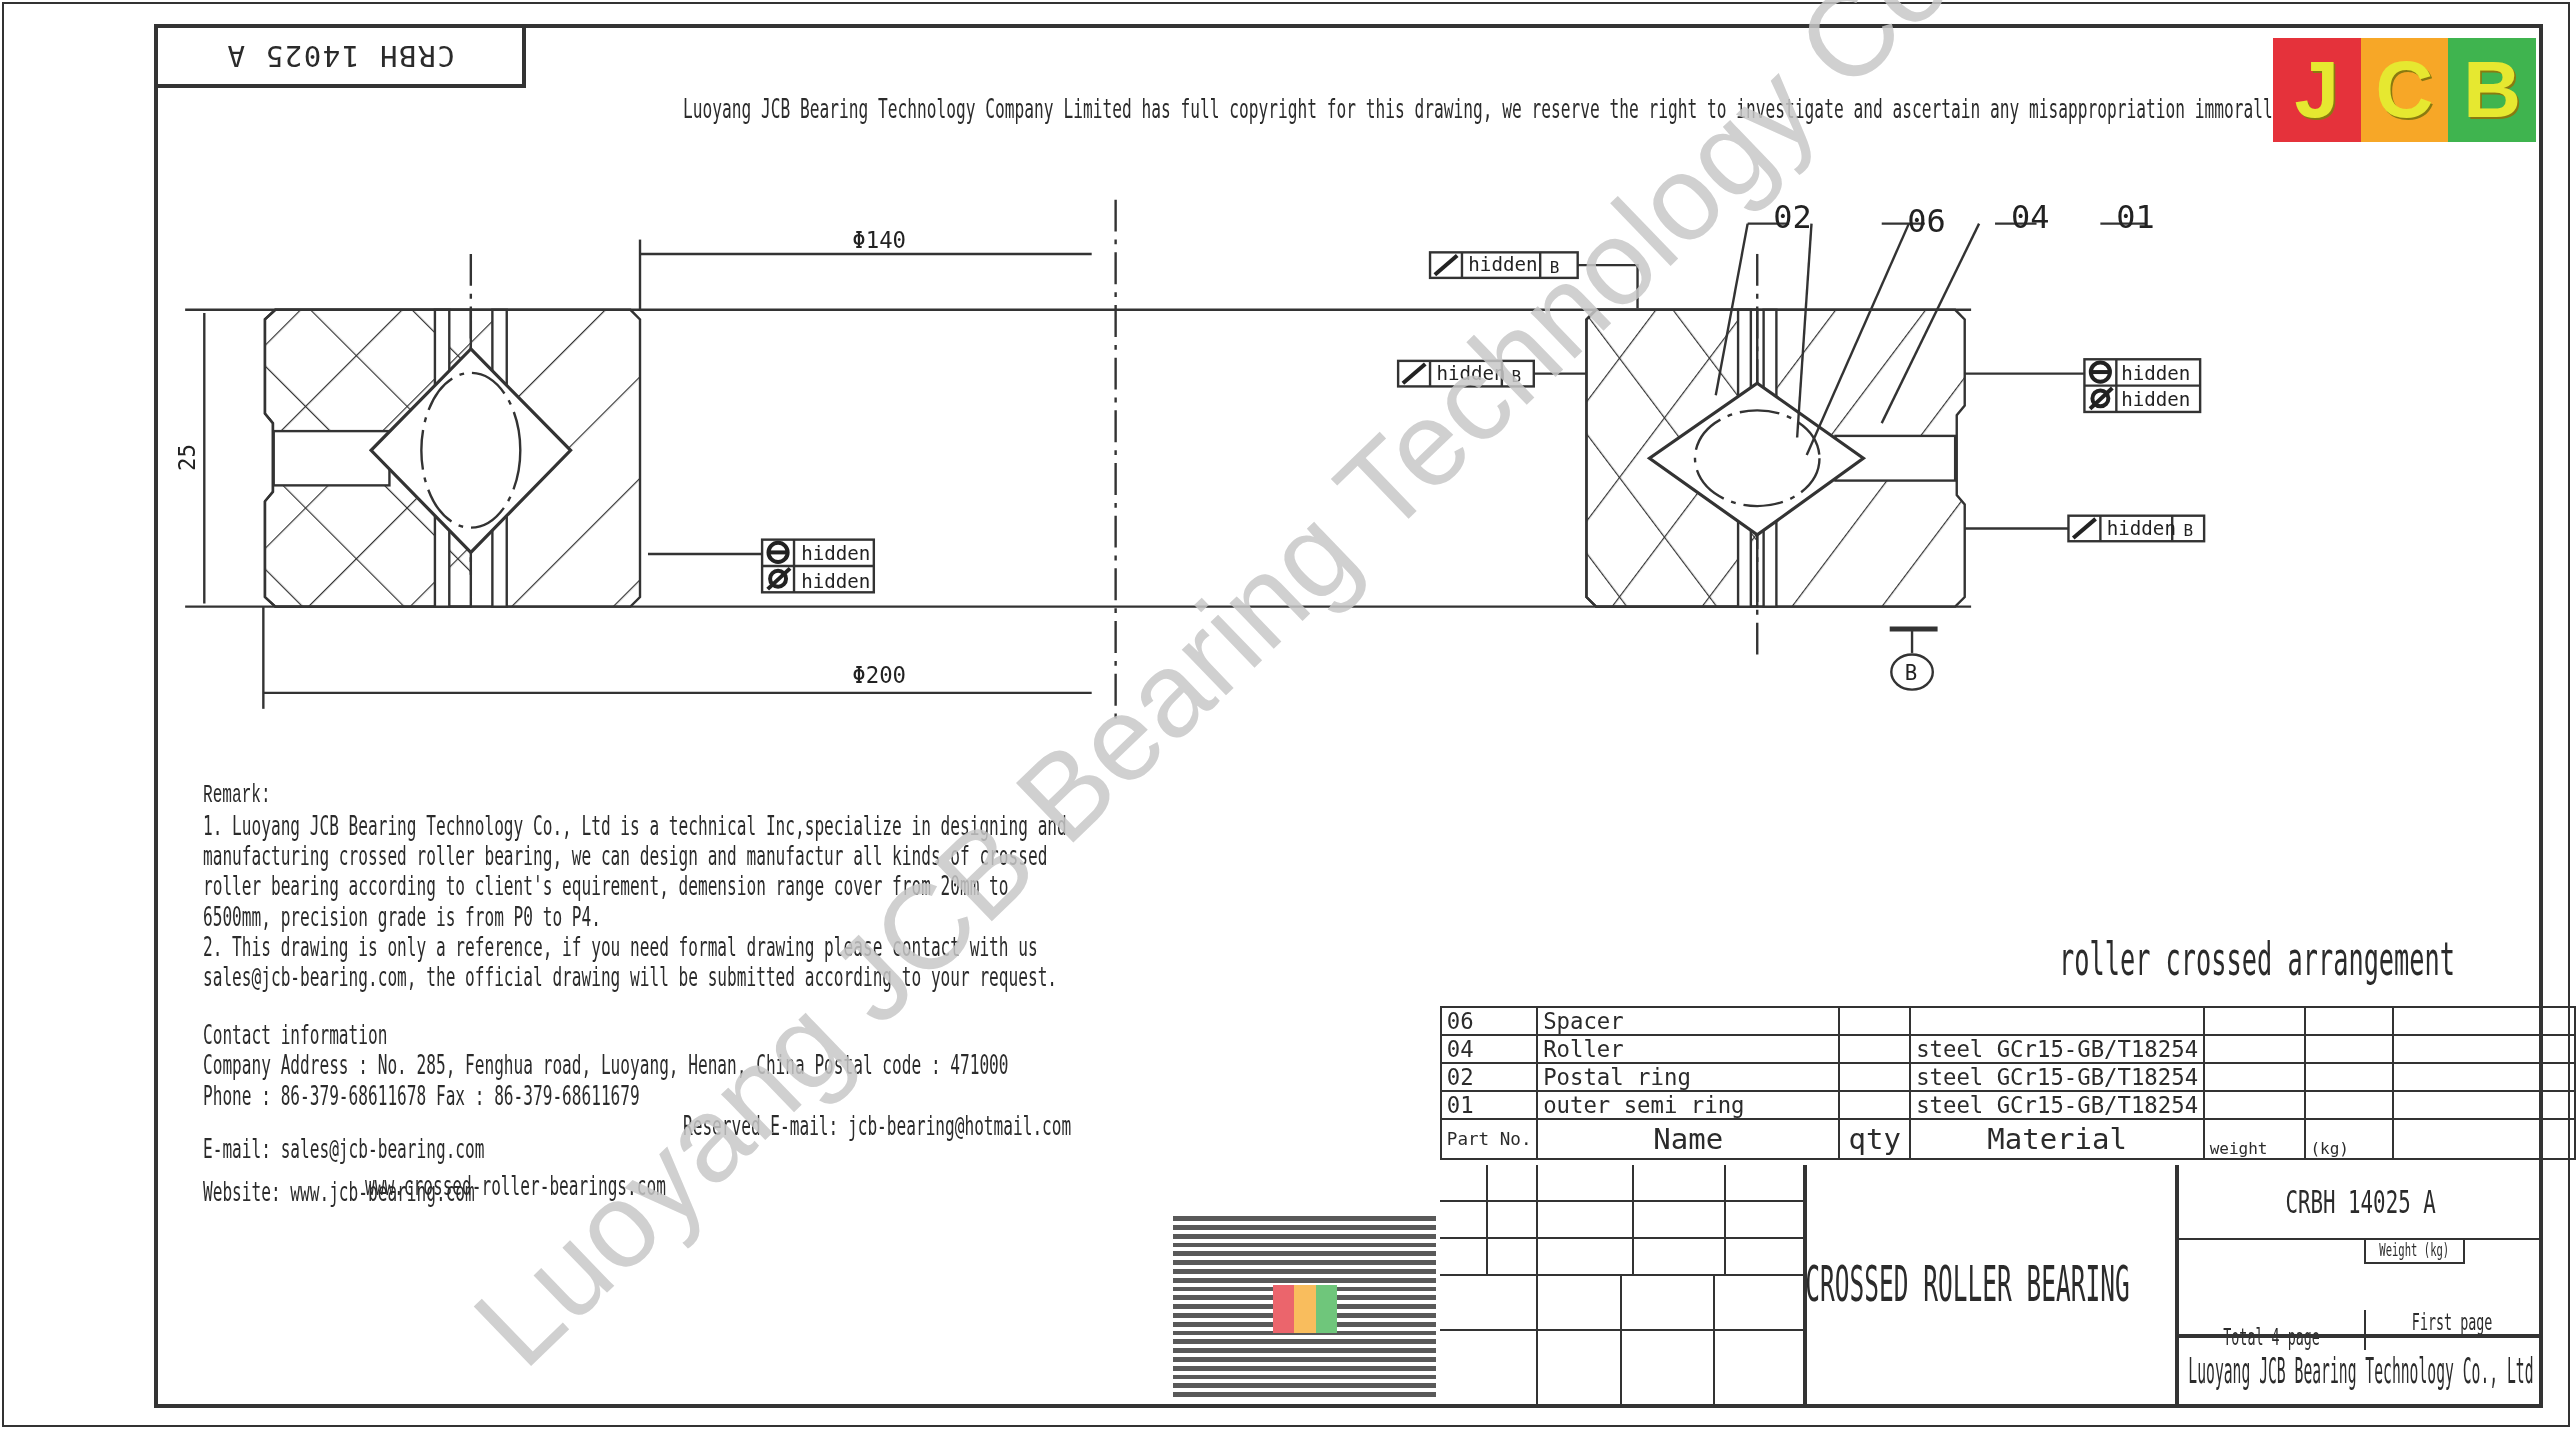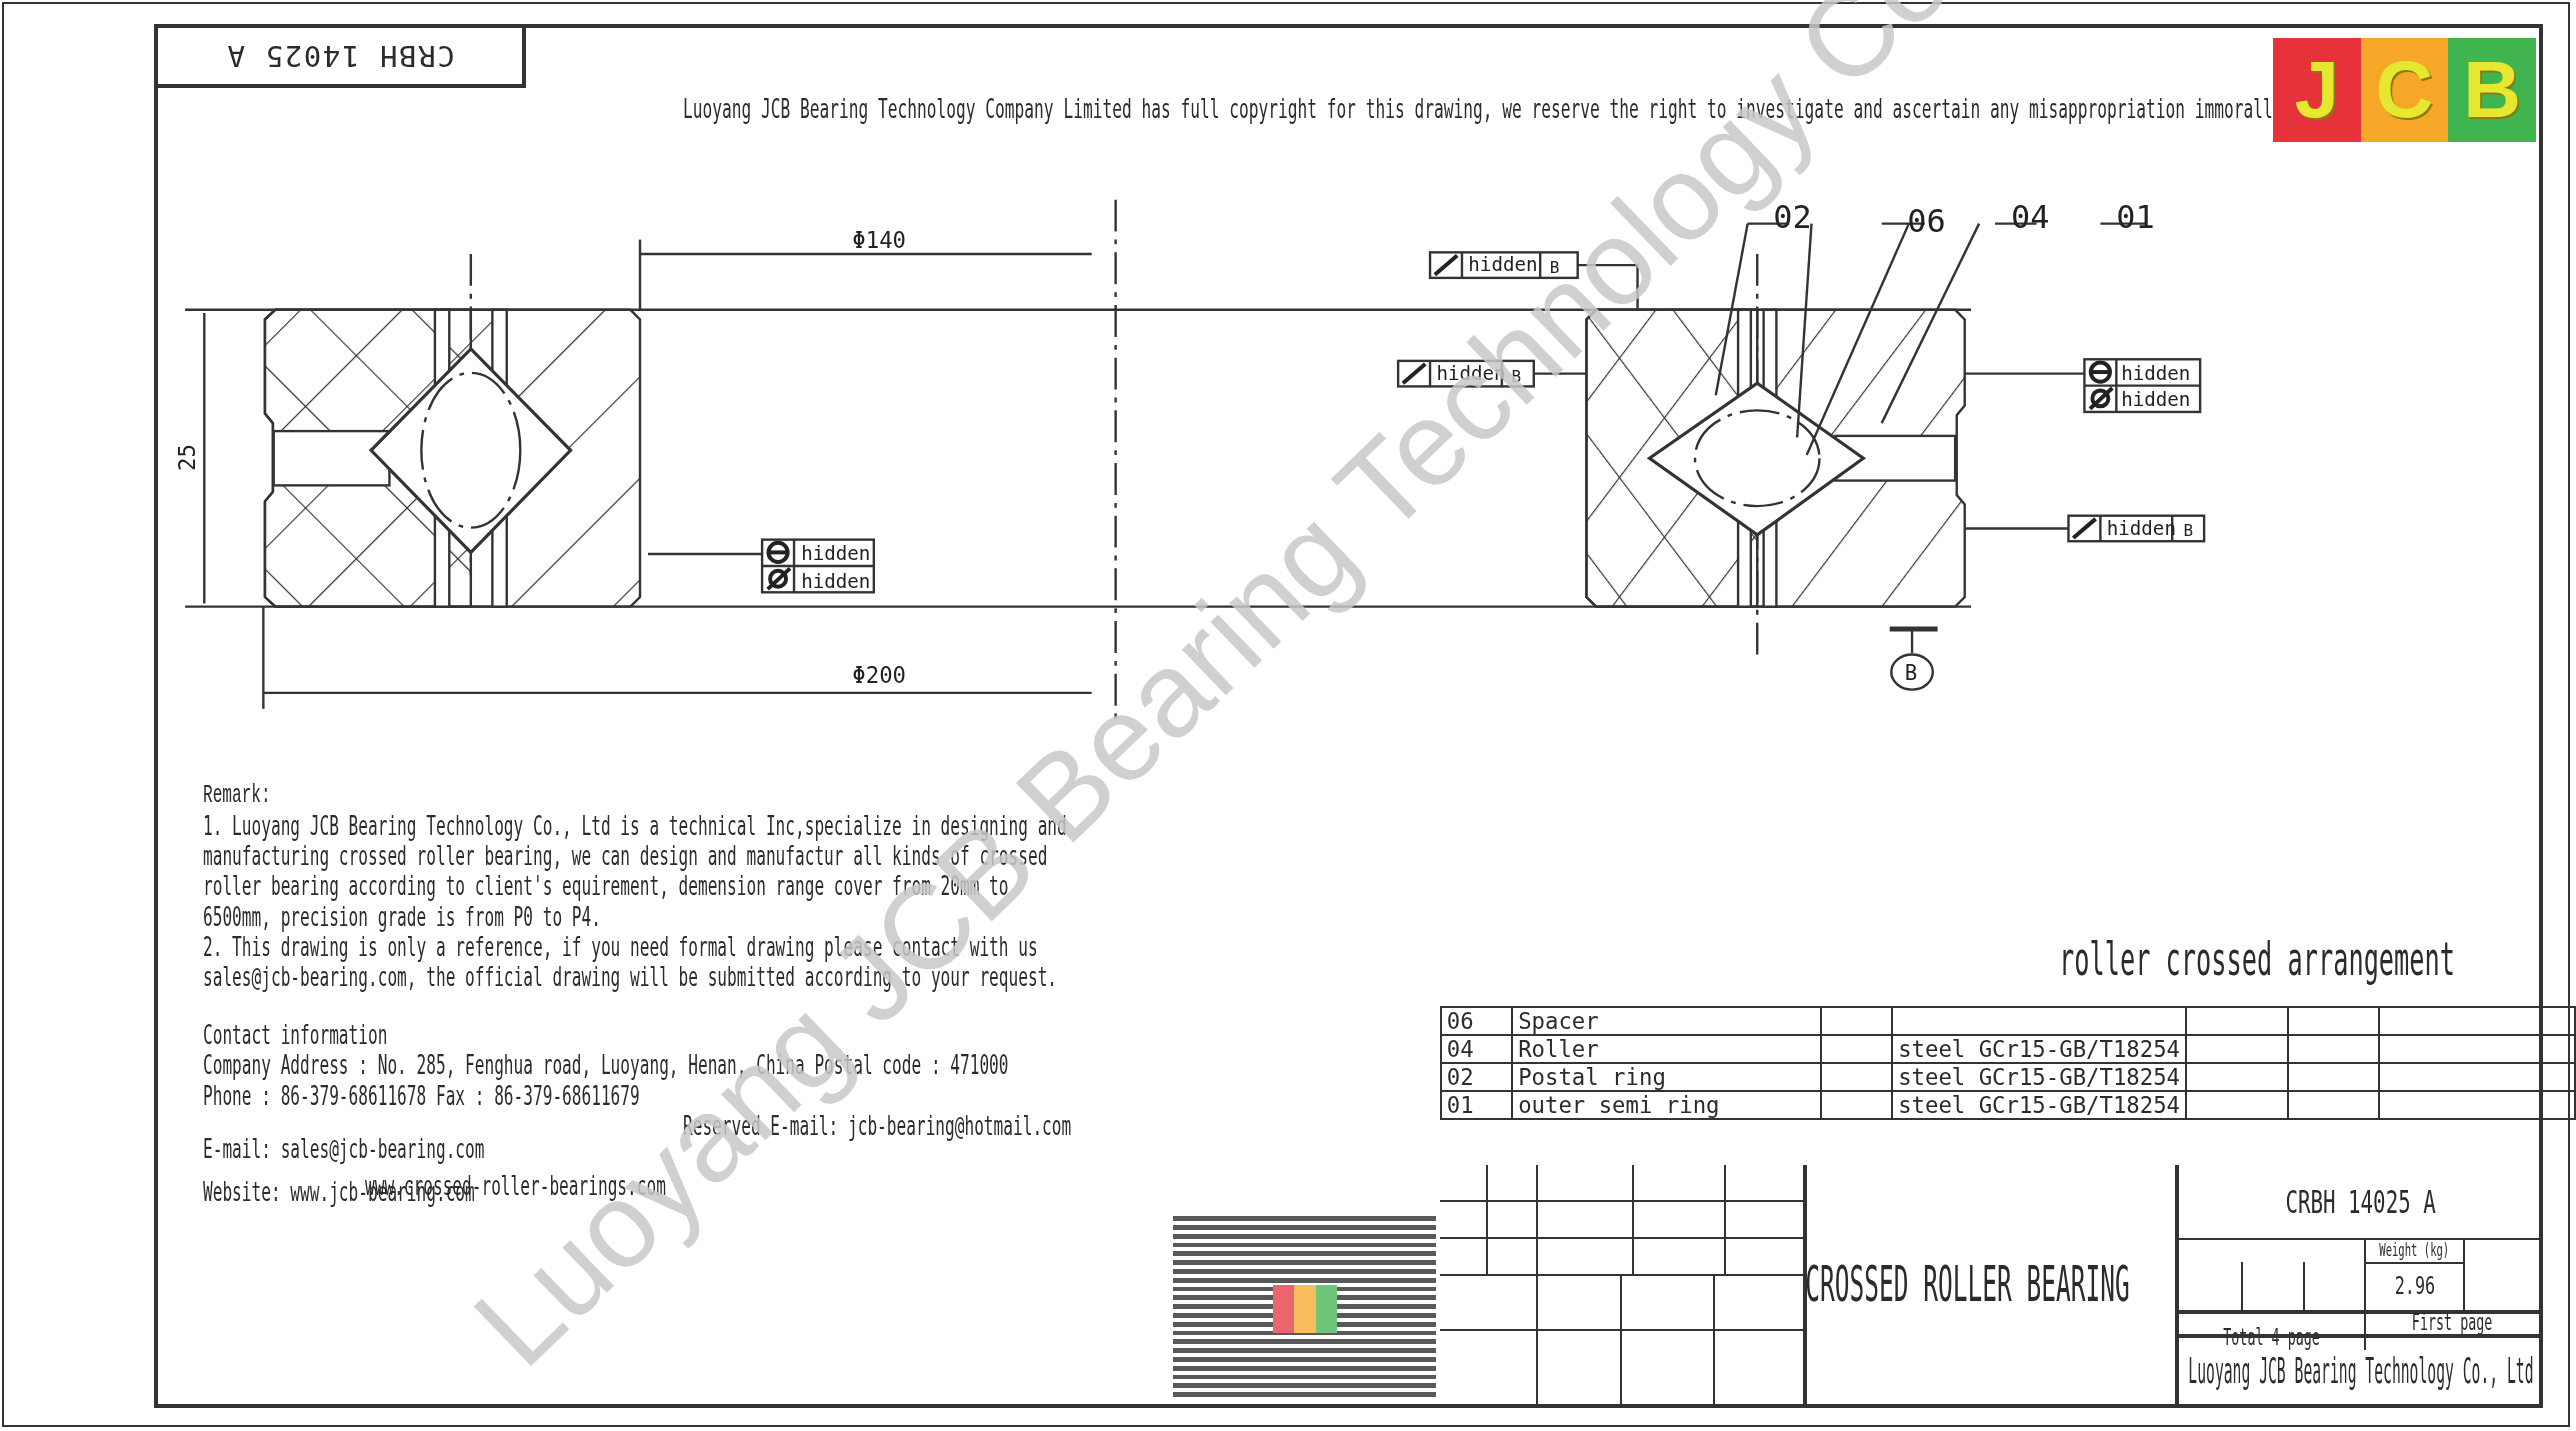--- a/index.html
+++ b/index.html
@@ -234,20 +234,29 @@
       </tr>
   <tr>
         <td>01</td>
         <td>outer semi ring</td>
         <td></td>
         <td>steel GCr15-GB/T18254</td>
         <td></td>
         <td></td>
         <td></td>
       </tr>
+  <tr class="thick-b" style="height:40px;">
+    <td style="font-size:17.6px;">Part No.</td>
+    <td style="text-align:center;font-size:29px;">Name</td>
+    <td style="text-align:center;font-size:29px;">qty</td>
+    <td style="text-align:center;font-size:29px;">Material</td>
+    <td style="font-size:16px;vertical-align:bottom;">weight</td>
+    <td style="font-size:16px;vertical-align:bottom;">(kg)</td>
+    <td></td>
+  </tr>
 </tbody>
   </table>
 
 <div class="abs" style="left:1440px;top:1165px;width:367px;height:239px;border-right:4.8px solid #333;box-sizing:border-box;
   background:
    linear-gradient(#333,#333) 0 35px/100% 2.4px no-repeat,
    linear-gradient(#333,#333) 0 72px/100% 2.4px no-repeat,
    linear-gradient(#333,#333) 0 109px/100% 2.4px no-repeat,
    linear-gradient(#333,#333) 0 164px/100% 2.4px no-repeat,
    linear-gradient(#333,#333) 46px 0/2.4px 109px no-repeat,
@@ -261,27 +270,20 @@
   <span class="cond" style="transform:scaleX(0.5);transform-origin:center;">CROSSED ROLLER BEARING</span>
 </div>
 
 <div class="abs" style="left:2175px;top:1165px;width:367px;height:239px;border-left:4.8px solid #333;box-sizing:border-box;">
   <div class="abs" style="left:0;top:0;width:100%;height:73px;border-bottom:2.4px solid #333;display:flex;align-items:center;justify-content:center;font-size:32px;">
     <span class="cond" style="transform:scaleX(0.65);transform-origin:center;">CRBH 14025 A</span>
   </div>
   <div class="abs" style="left:185px;top:73px;width:97px;height:24px;border-left:2.4px solid #333;border-right:2.4px solid #333;border-bottom:2.4px solid #333;font-size:17.6px;display:flex;align-items:center;justify-content:center;">
     <span class="cond" style="transform:scaleX(0.6);transform-origin:center;">Weight (kg)</span>
   </div>
-  <div class="abs" style="left:0;top:97px;width:100%;height:48px;border-bottom:4.8px solid #333;">
-    <div class="abs" style="left:62px;top:0;width:2.4px;height:48px;background:#333;"></div>
-    <div class="abs" style="left:124px;top:0;width:2.4px;height:48px;background:#333;"></div>
-    <div class="abs" style="left:185px;top:0;width:97px;height:48px;border-left:2.4px solid #333;border-right:2.4px solid #333;display:flex;align-items:center;justify-content:center;font-size:24px;">
-      <span class="cond" style="transform:scaleX(0.7);transform-origin:center;">2.96</span>
-    </div>
-  </div>
   <div class="abs" style="left:0;top:145px;width:185px;height:40px;border-right:2.4px solid #333;display:flex;align-items:flex-end;justify-content:center;font-size:22.3px;">
     <span class="cond" style="transform:scaleX(0.6);transform-origin:center;">Total 4 page</span>
   </div>
   <div class="abs" style="left:185px;top:145px;width:177px;height:24px;display:flex;align-items:center;justify-content:center;font-size:22.3px;">
     <span class="cond" style="transform:scaleX(0.6);transform-origin:center;">First page</span>
   </div>
   <div class="abs" style="left:0;top:169px;width:100%;height:65px;border-top:4.8px solid #333;display:flex;align-items:center;justify-content:center;font-size:35px;">
     <span class="cond" style="transform:scaleX(0.42);transform-origin:center;">Luoyang JCB Bearing Technology Co., Ltd</span>
   </div>
 </div>

